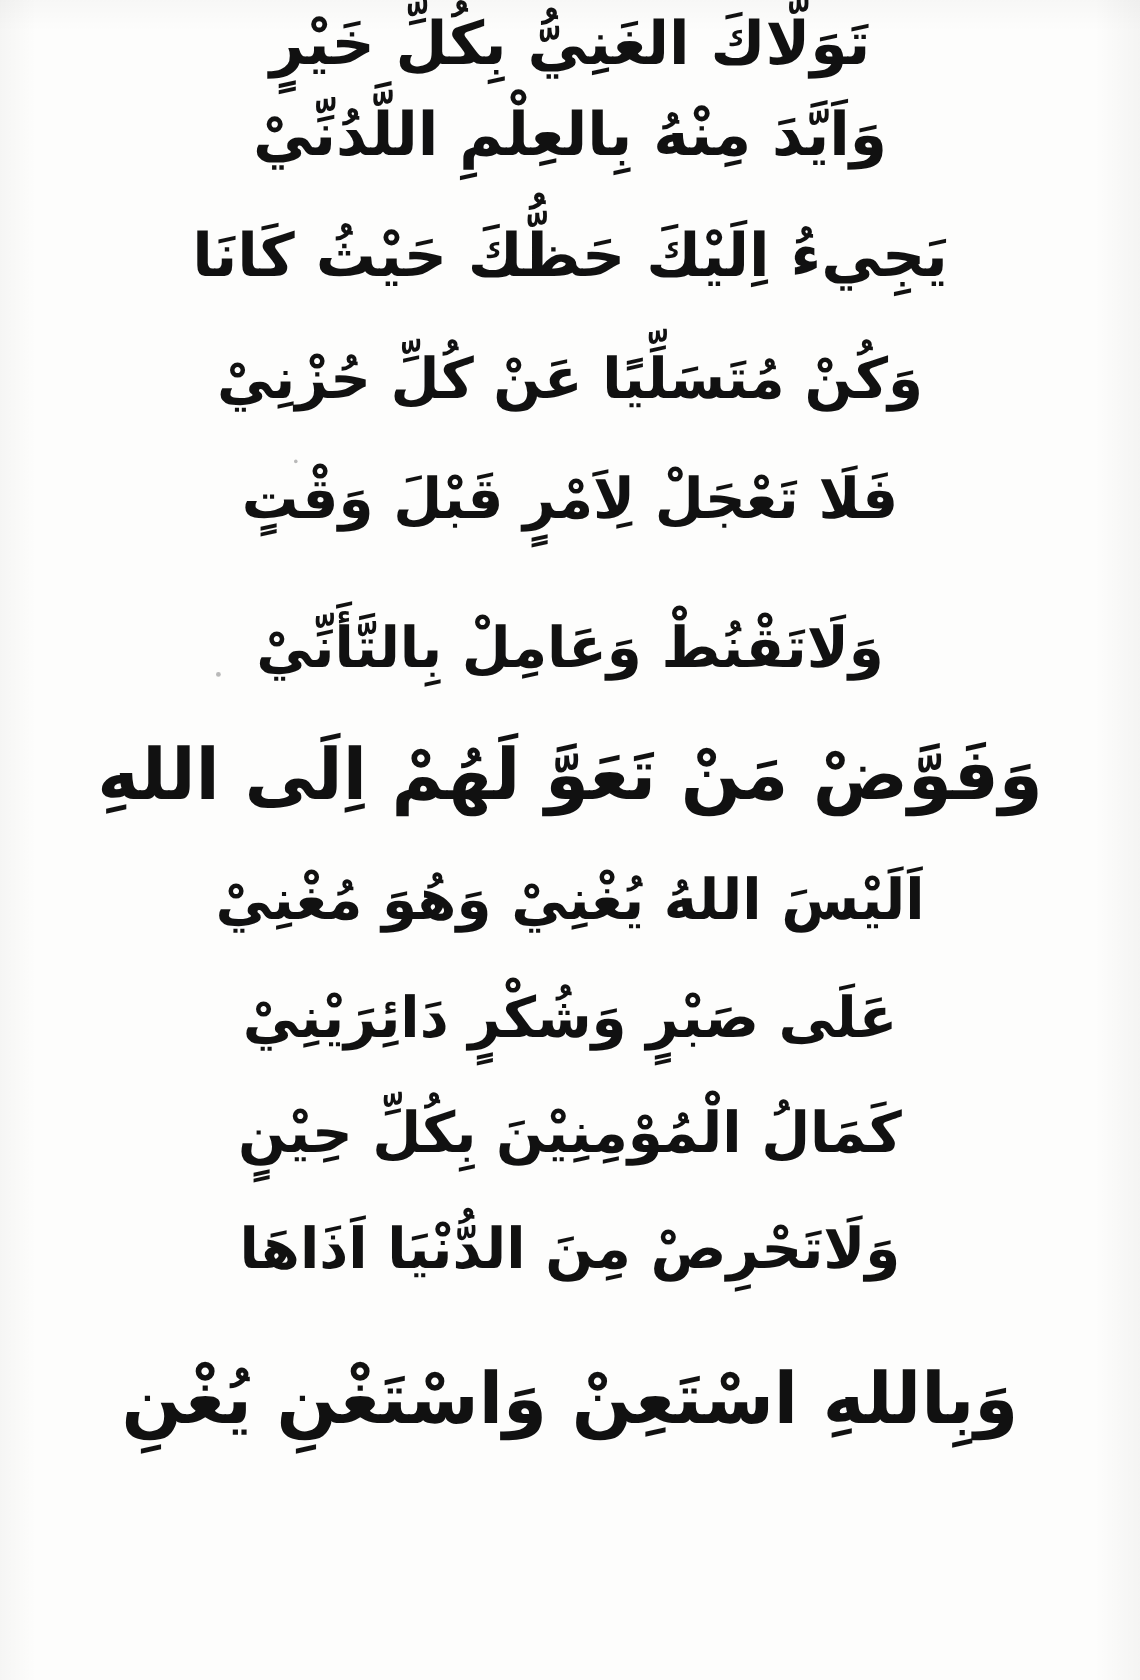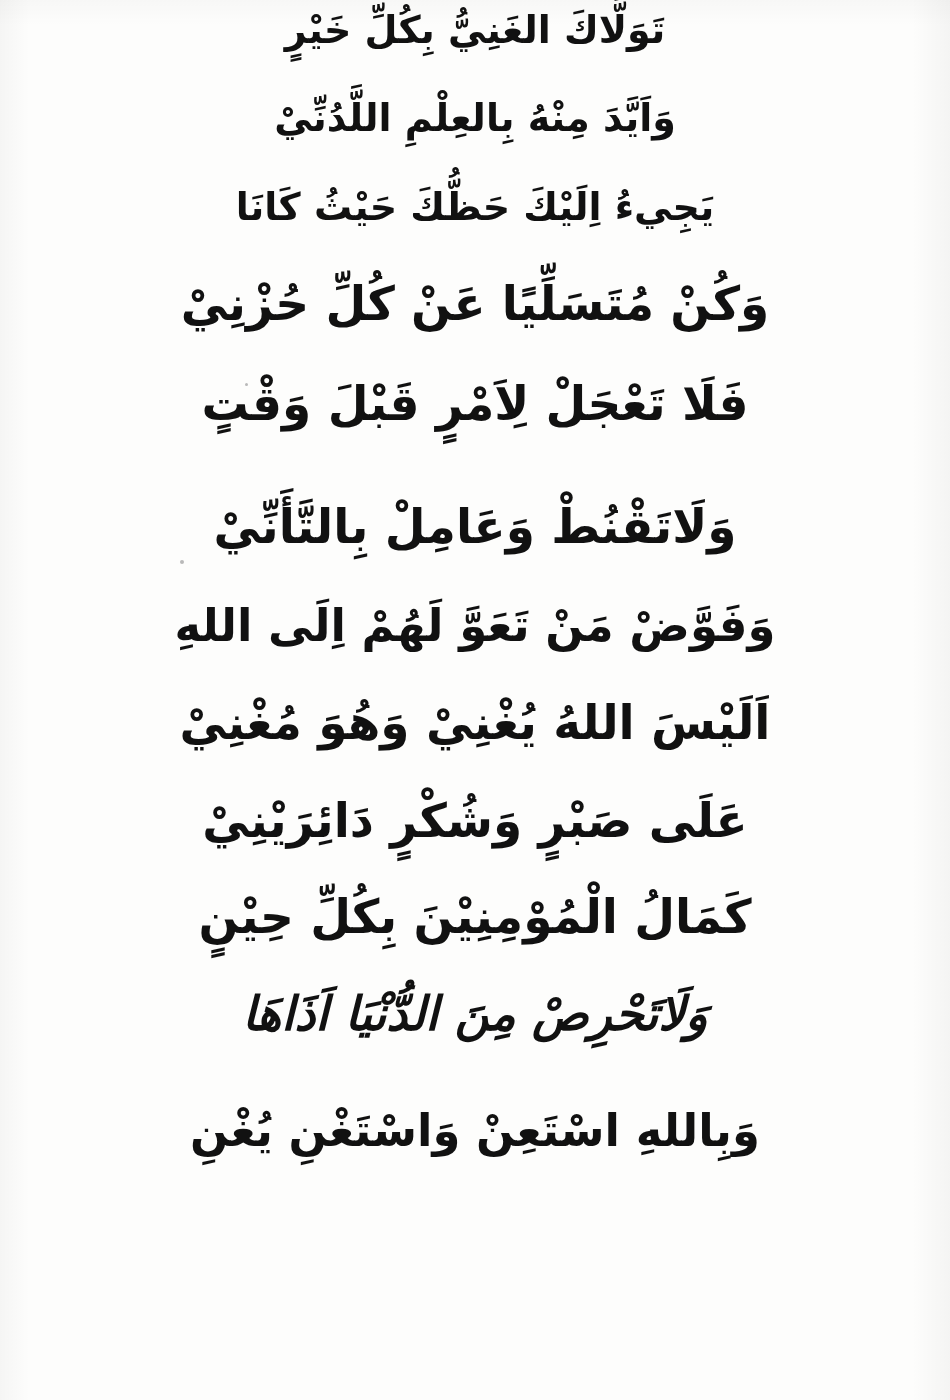--- a/index.html
+++ b/index.html
@@ -35,43 +35,43 @@
     display: flex;
     flex-direction: column;
     justify-content: flex-start;
   }
   .verse-line {
     direction: rtl;
     text-align: center;
     color: #111111;
     font-family: "DejaVu Sans", sans-serif;
     font-weight: 700;
-    font-size: 38px;
+    font-size: 50px;
     line-height: 1.06;
     white-space: nowrap;
     letter-spacing: 0px;
     text-rendering: optimizeLegibility;
   }
   
   .v0  { margin-top: 4px;  }
-  .v1  { margin-top: 48px; }
+  .v1  { margin-top: 23px; }
   .v2  { margin-top: 48px; }
   .v3  { margin-top: 52px; }
   .v4  { margin-top: 50px; }
   .v5  { margin-top: 74px; }
   .v6  { margin-top: 50px; }
   .v7  { margin-top: 48px; }
   .v8  { margin-top: 46px; }
   .v9  { margin-top: 48px; }
-  .v10 { margin-top: 48px; font-style: italic; }
+  .v10 { margin-top: 48px; }
   .v11 { margin-top: 68px; }
 
   
   .sm { font-size: 47px; }
-  .xs { font-size: 45px; }
+  .xs { font-size: 59px; }
 
   .speck {
     position: absolute;
     background: #b9b9b9;
     border-radius: 50%;
     pointer-events: none;
   }
 </style>
 </head>
 <body>

